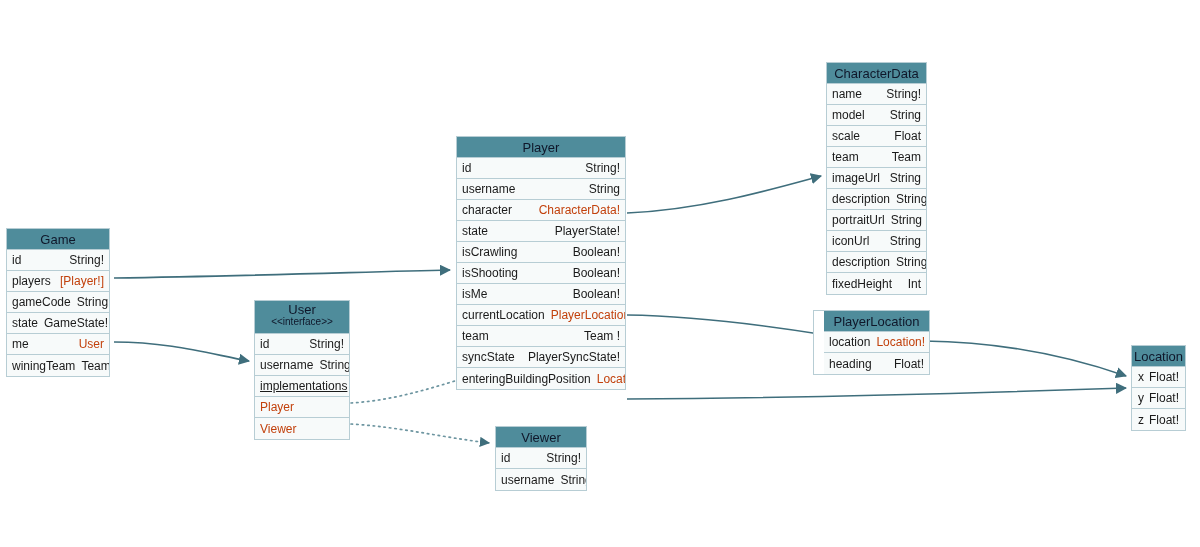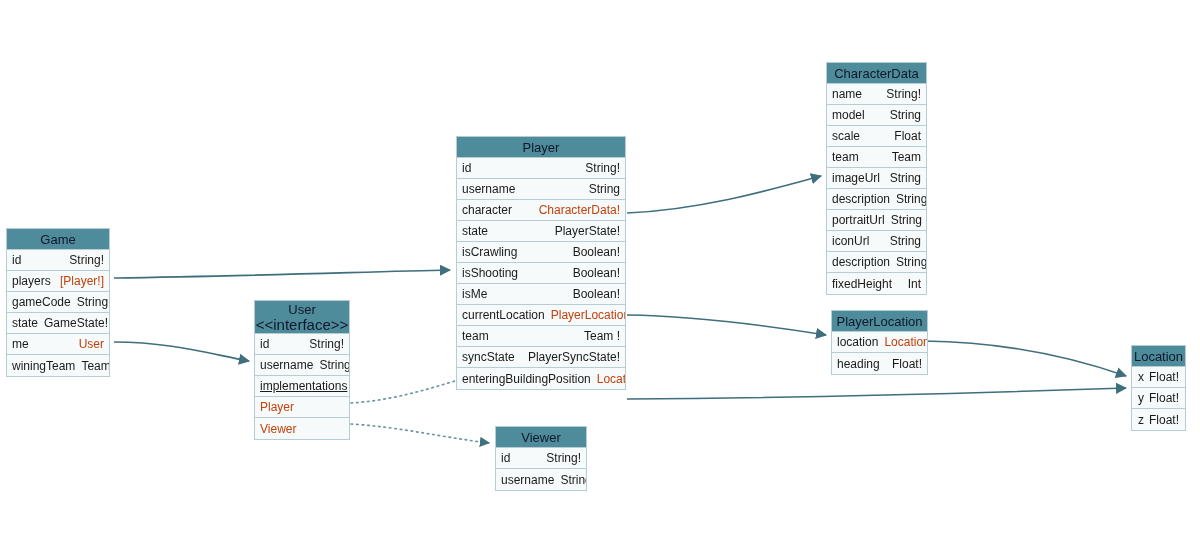--- a/index.html
+++ b/index.html
@@ -47,21 +47,21 @@
     white-space: nowrap;
     overflow: hidden;
   }
   .entity-header.two-line {
     height: 33px;
     line-height: 1.05;
     padding-top: 2px;
   }
   .entity-header .stereo {
     display: block;
-    font-size: 15px;
+    font-size: 10px;
   }
   .row {
     height: 21px;
     box-sizing: border-box;
     border-bottom: 1px solid #b7cdd4;
     background: #f7fafa;
     display: flex;
     align-items: center;
     justify-content: space-between;
     padding: 0 5px;
@@ -89,21 +89,21 @@
   }
   .row.single {
     justify-content: flex-start;
   }
   
   #ent-game      { left: 6px;   top: 228px; width: 104px; }
   #ent-user      { left: 254px;  top: 300px; width: 96px;  }
   #ent-player    { left: 456px;  top: 136px; width: 170px; }
   #ent-viewer    { left: 495px;  top: 426px; width: 92px;  }
   #ent-chardata  { left: 826px;  top: 62px;  width: 101px; }
-  #ent-playerloc { left: 831px;  top: 310px; width: 97px;  }
+  #ent-playerloc { left: 813px;  top: 310px; width: 117px; padding-left: 10px;  }
   #ent-location  { left: 1131px; top: 345px; width: 55px;  }
 
   #ent-location .row { padding: 0 6px; }
   #ent-location .ftype { padding-left: 4px; }
 </style>
 </head>
 <body>
 
 <div id="canvas">
 

